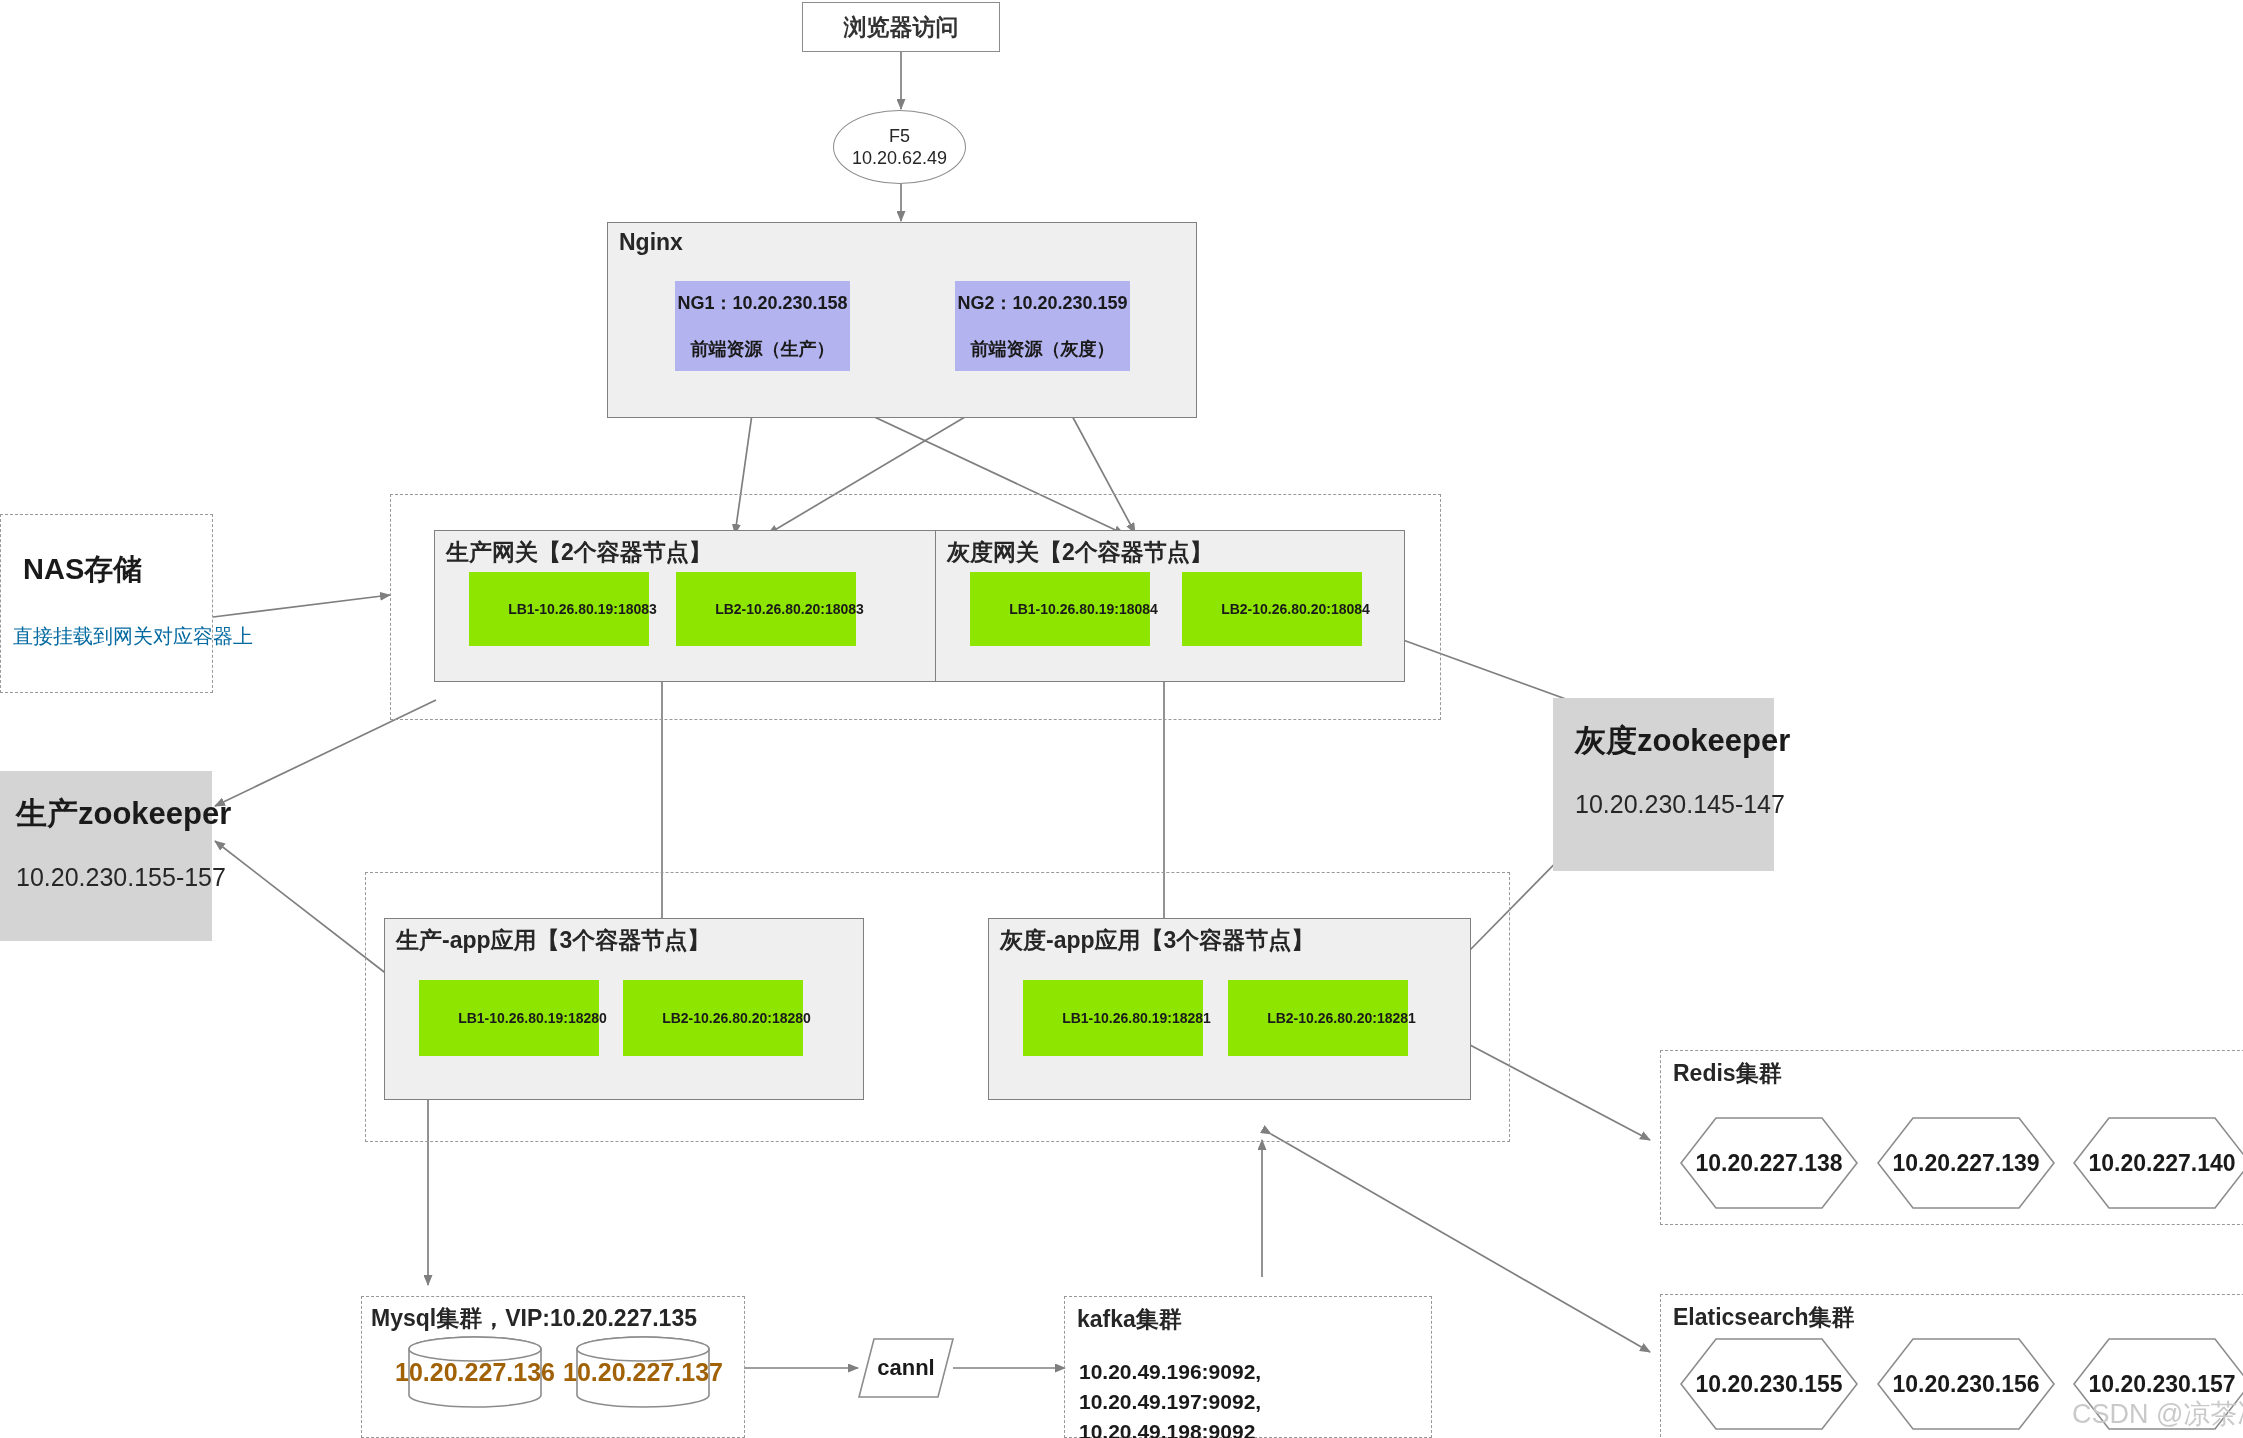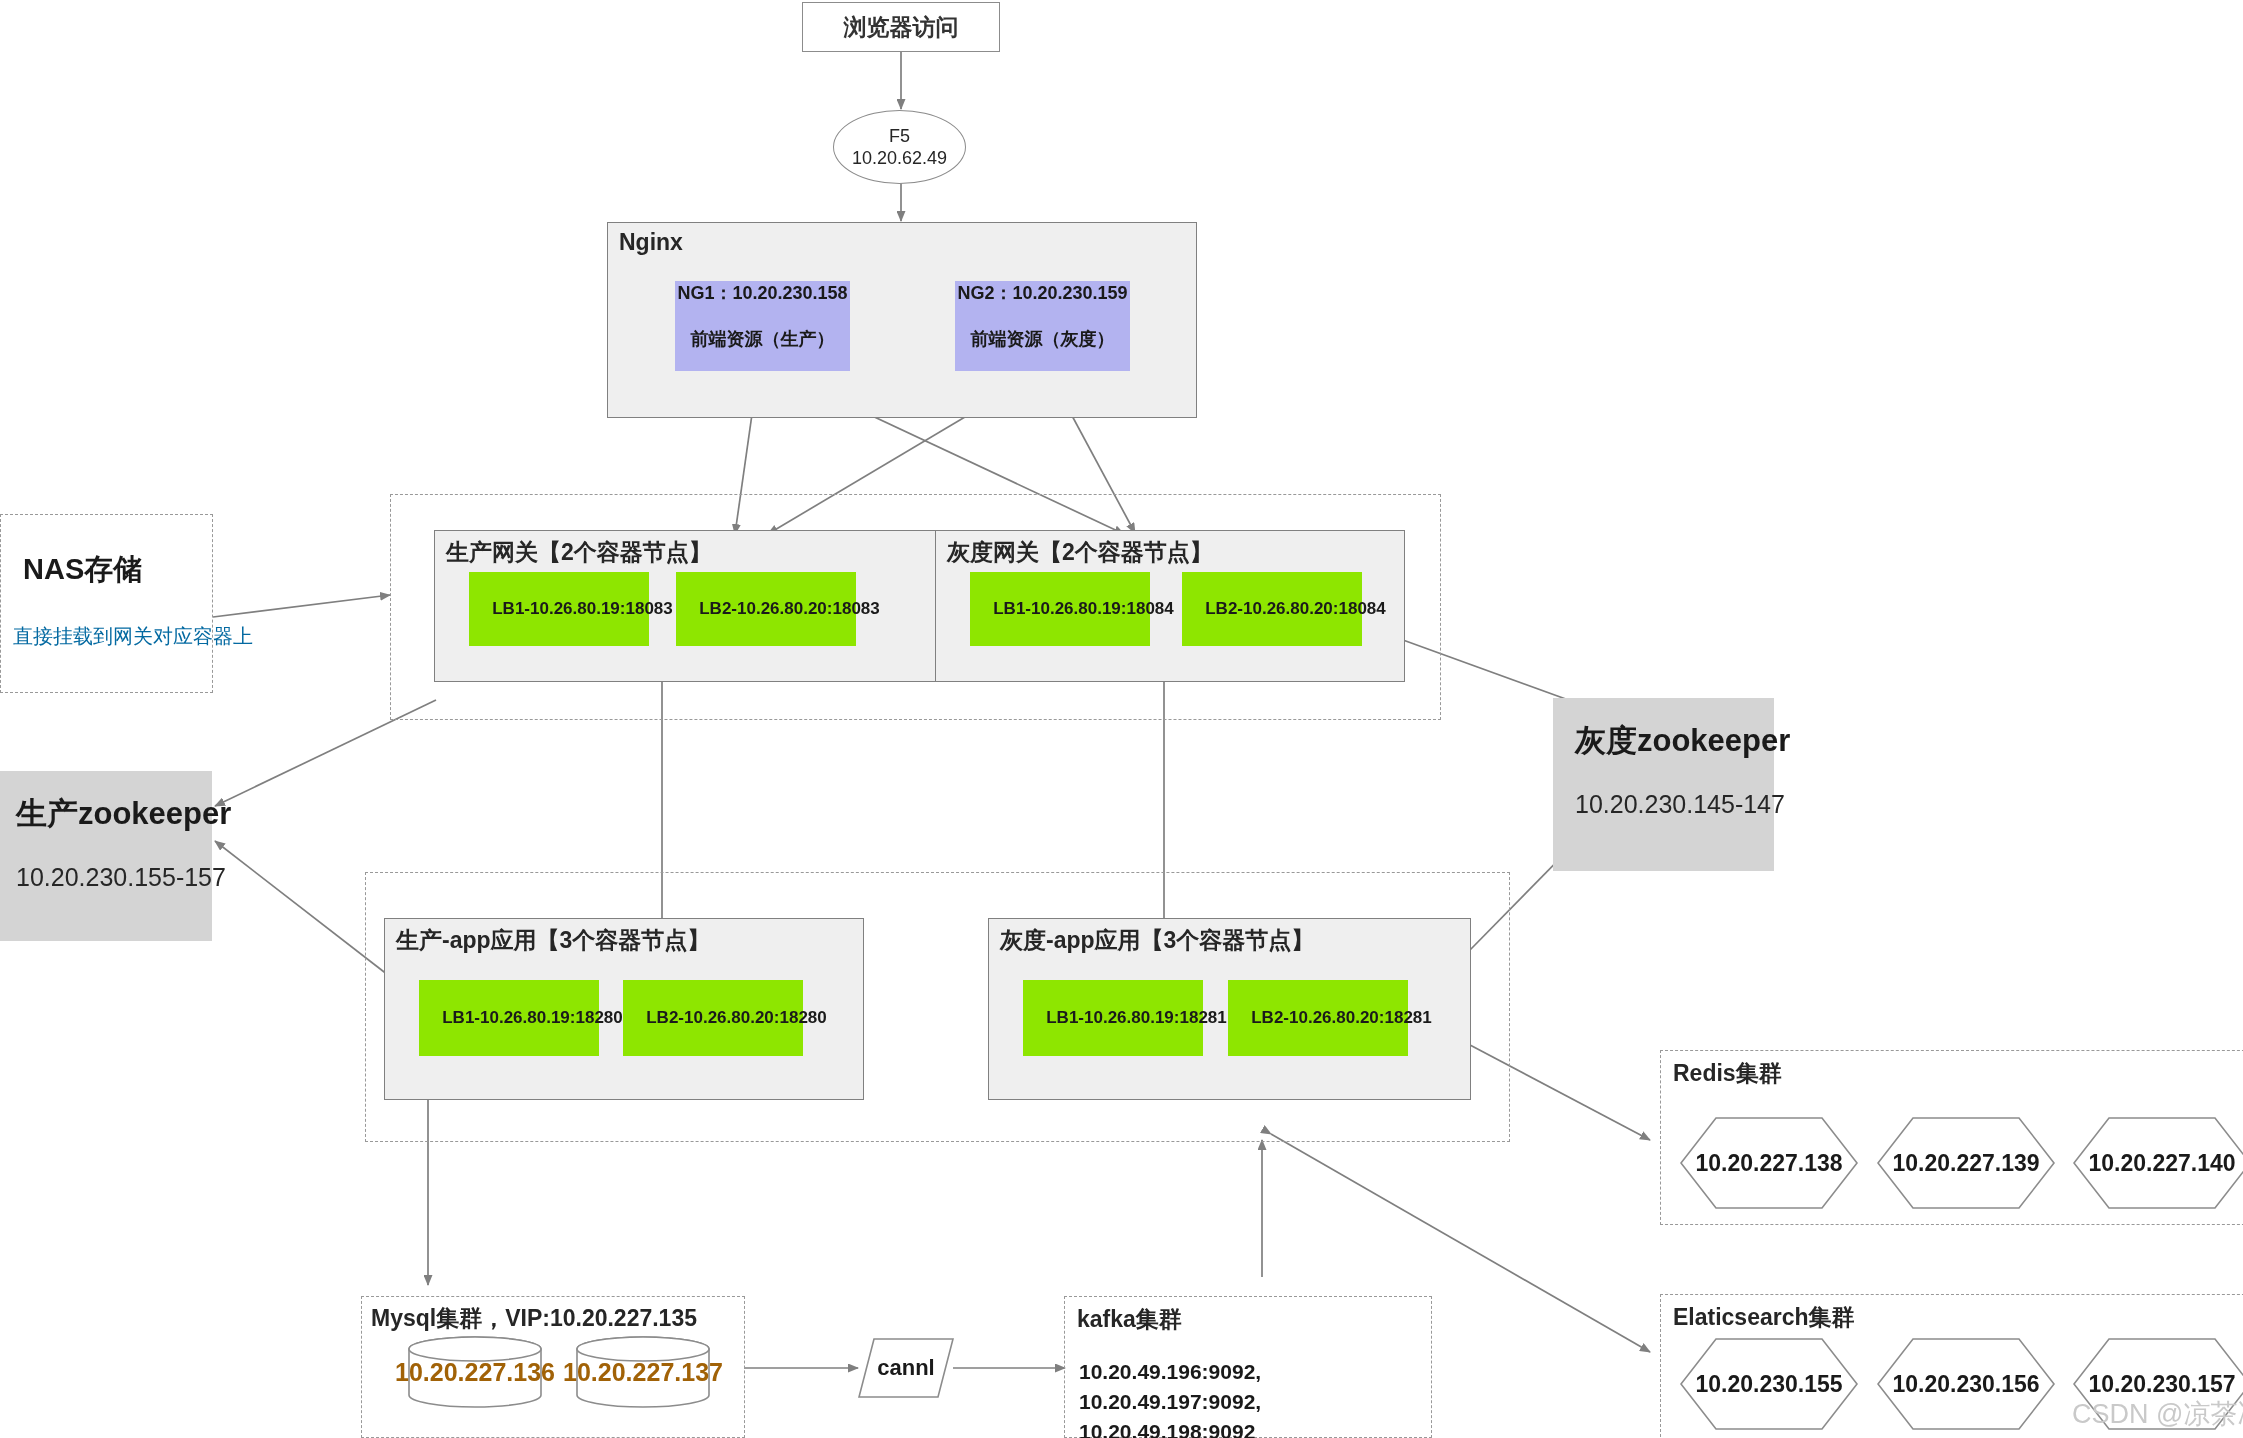--- a/index.html
+++ b/index.html
@@ -67,38 +67,39 @@
     color: #262626;
     white-space: nowrap;
   }
   
   .rect-purple {
     background: #b3b3f0;
     border: none;
     display: flex;
     flex-direction: column;
     align-items: center;
+    justify-content: center;
     gap: 22px;
   }
   .rect-purple .line {
     font-size: 18px;
     font-weight: bold;
     color: #1a1a1a;
     white-space: nowrap;
   }
   
   .rect-green {
     background: #8ee600;
     border: none;
     display: flex;
     align-items: center;
     justify-content: center;
   }
   .rect-green .lbl {
-    font-size: 17px;
+    font-size: 14px;
     font-weight: bold;
     color: #1a1a1a;
     white-space: nowrap;
     margin-left: 47px;
   }
   
   .rect-gray {
     background: #d4d4d4;
     border: none;
     padding: 0;

